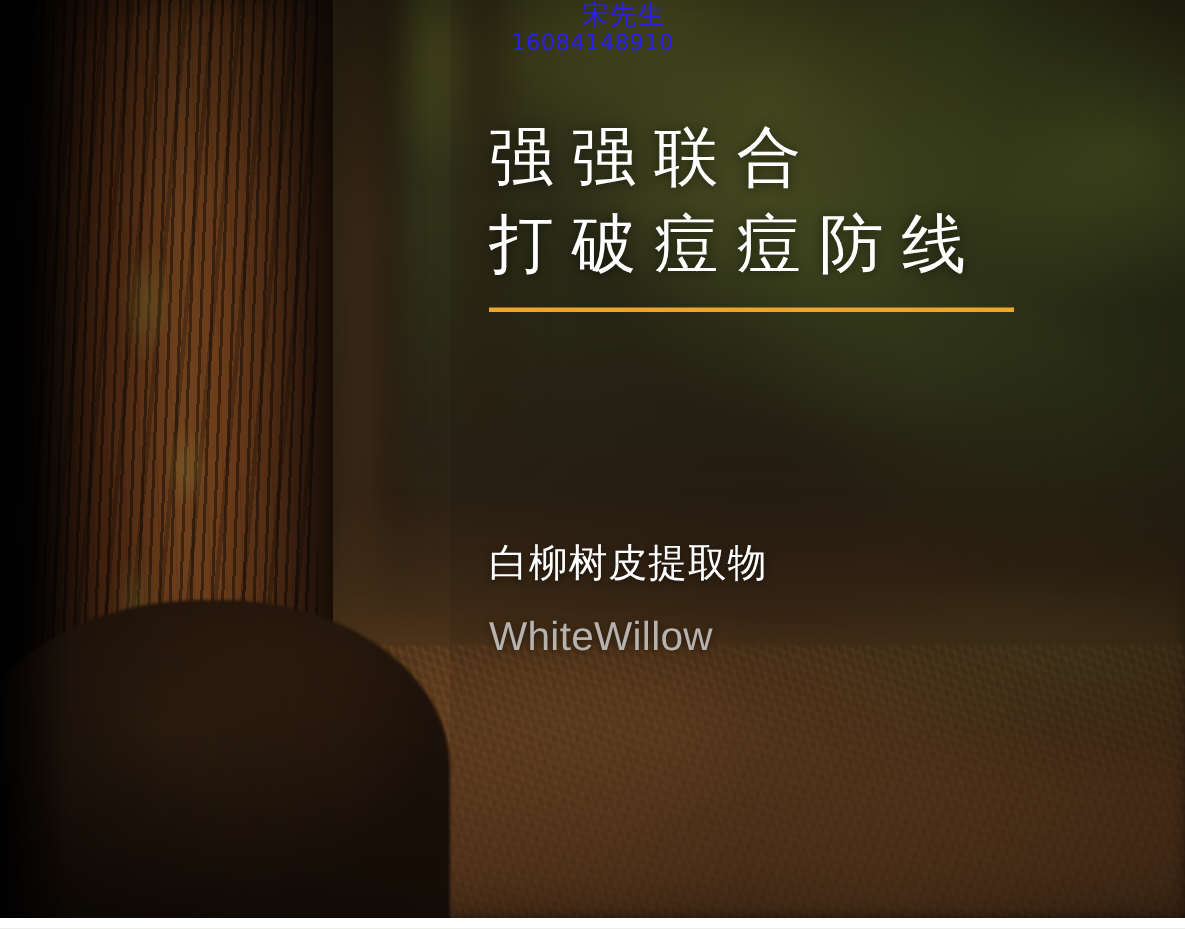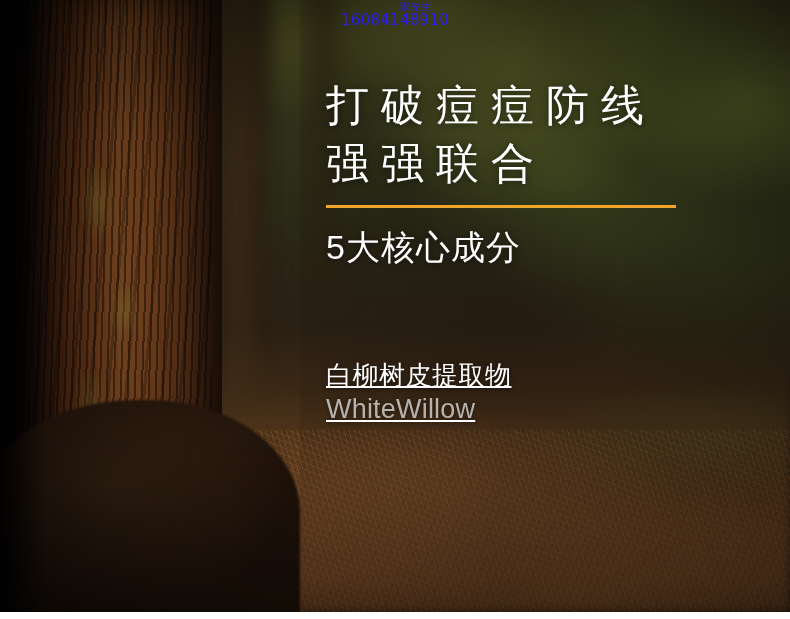--- a/index.html
+++ b/index.html
@@ -218,21 +218,21 @@
     top: 2px;
     width: 790px;
     text-align: center;
     color: #2a1ef0;
     font-family: "DejaVu Sans", sans-serif;
     line-height: 1.05;
     pointer-events: none;
   }
   .watermark .wm-name {
     display: block;
-    font-size: 10px;
+    font-size: 18px;
     letter-spacing: 0.5px;
     padding-left: 41px;
   }
   .watermark .wm-phone {
     display: block;
     font-size: 15px;
     letter-spacing: 0.3px;
   }
 
   
@@ -280,35 +280,34 @@
     color: #ffffff;
     letter-spacing: 1px;
     text-shadow: 0 1px 6px rgba(0,0,0,0.5);
     white-space: nowrap;
   }
 
   .ingredient {
     position: absolute;
     top: 358px;
     left: 0;
-    text-decoration: underline;
   }
   .ingredient .ing-cn {
     display: block;
     font-size: 26px;
     line-height: 34px;
     font-weight: 300;
     color: #ffffff;
     letter-spacing: 0.5px;
     text-shadow: 0 1px 5px rgba(0,0,0,0.5);
     white-space: nowrap;
   }
   .ingredient .ing-en {
     display: block;
-    margin-top: 1px;
+    margin-top: 16px;
     font-size: 27px;
     line-height: 32px;
     font-weight: 300;
     color: #b6b2ad;
     letter-spacing: 0.2px;
     text-shadow: 0 1px 5px rgba(0,0,0,0.45);
     white-space: nowrap;
   }
 
   .description {
@@ -348,27 +347,26 @@
   <div class="bottom-band"></div>
 
   <div class="watermark">
     <span class="wm-name">宋先生</span>
     <span class="wm-phone">16084148910</span>
   </div>
 
   <div class="content">
 
     <div class="headline">
+      <span class="hl-line">强强联合</span>
       <span class="hl-line">打破痘痘防线</span>
-      <span class="hl-line">强强联合</span>
     </div>
 
     <div class="divider"></div>
 
-    <div class="subtitle">5大核心成分</div>
 
     <div class="ingredient">
       <span class="ing-cn">白柳树皮提取物</span>
       <span class="ing-en">WhiteWillow</span>
     </div>
 
 
   </div>
 </div>
 

